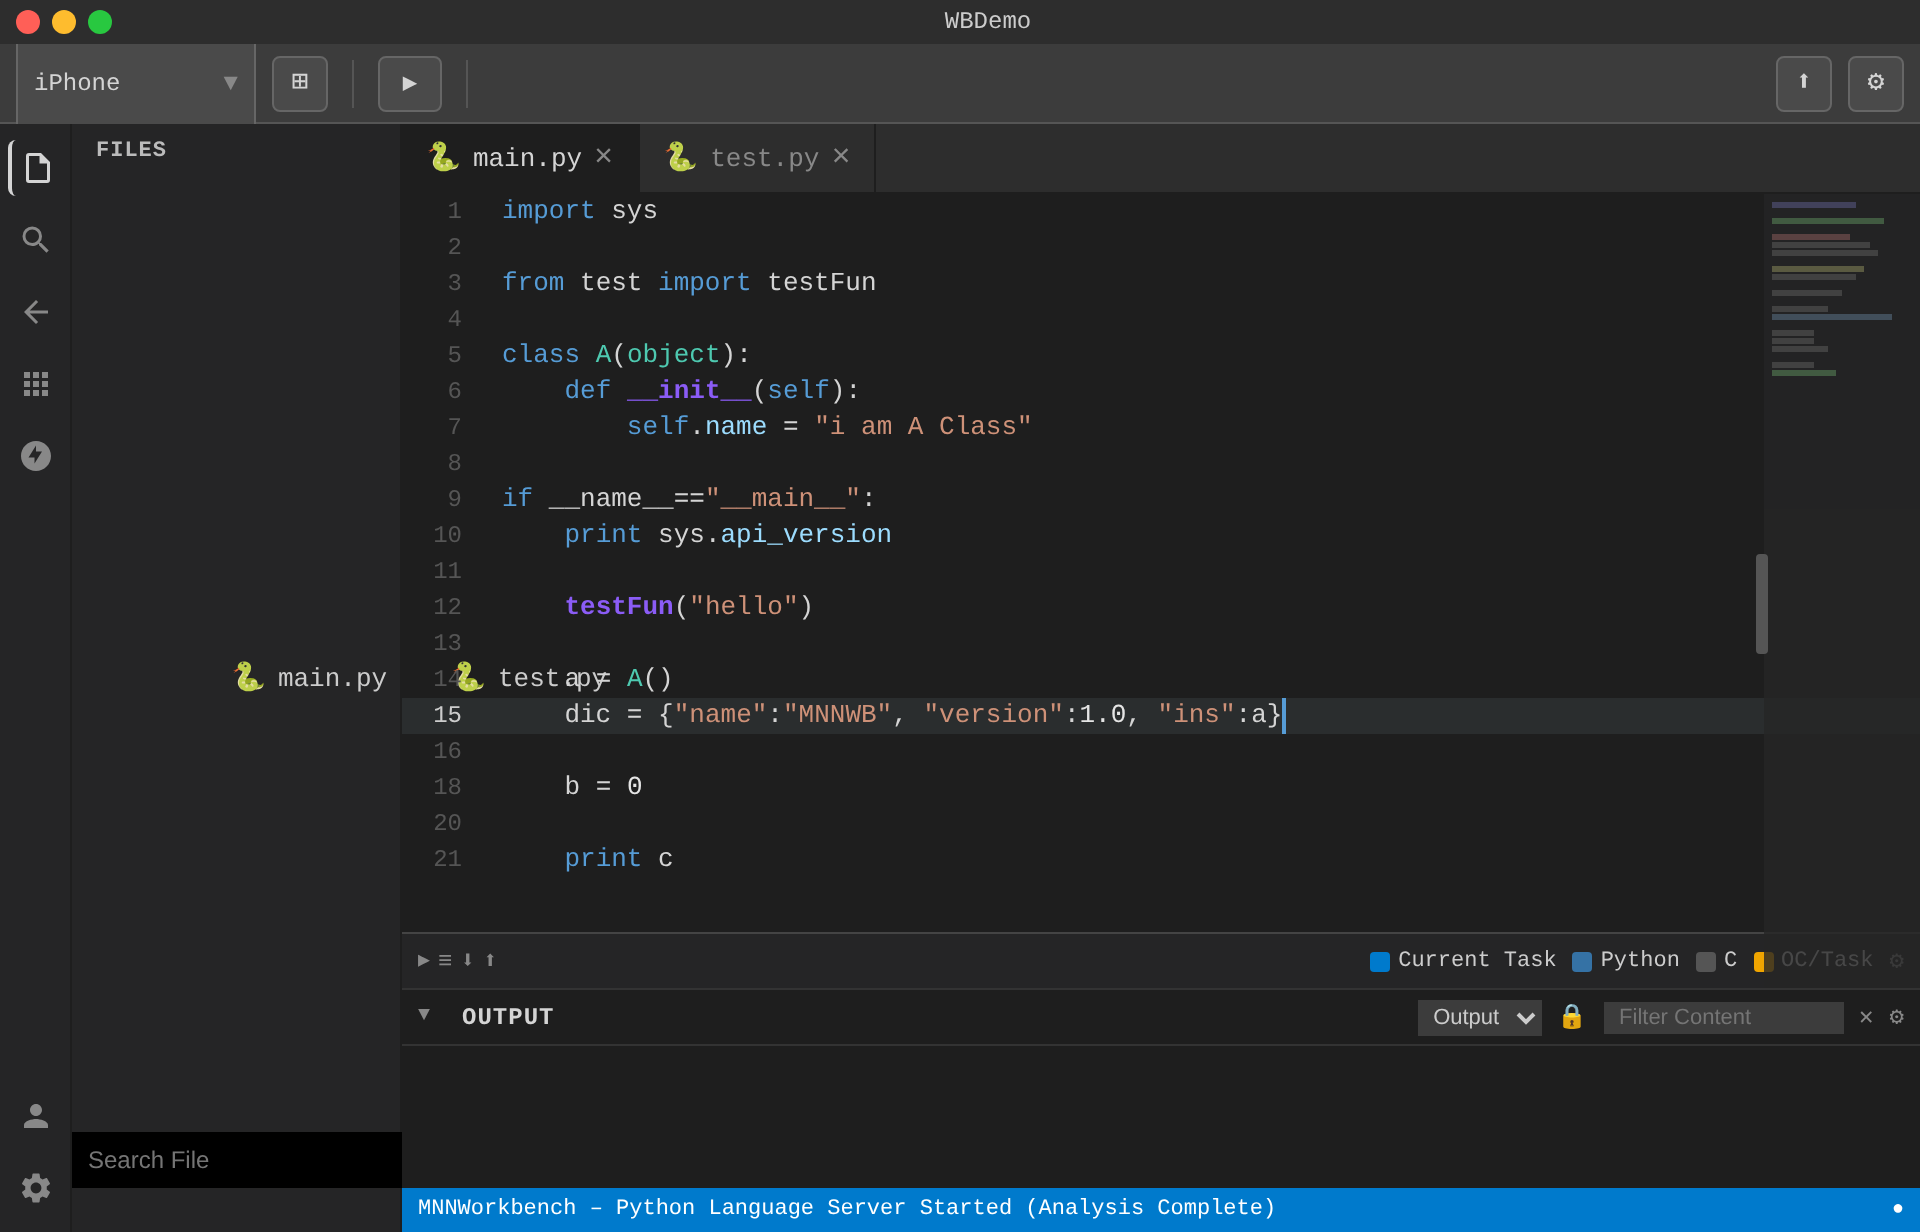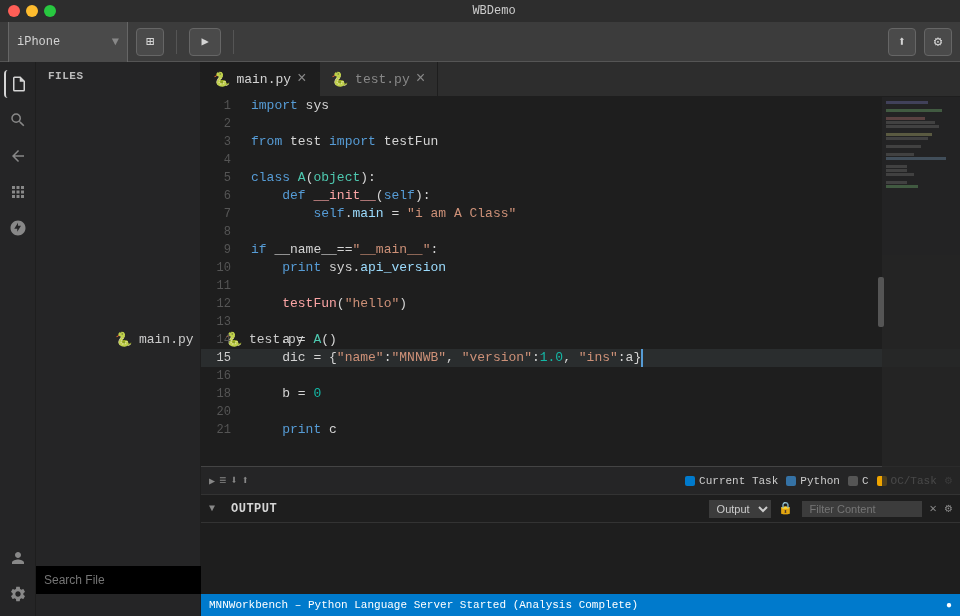--- a/index.html
+++ b/index.html
@@ -212,24 +212,24 @@
     }
     .line-content {
       padding-left: 10px;
       font-size: 13px;
       white-space: pre;
       color: #d4d4d4;
     }
 
     
     .kw { color: #569cd6; }
-    .fn { color: #fca5a5; }
+    .fn { color: #8b5cf6; font-weight: bold; }
     .cls { color: #4ec9b0; }
     .str { color: #ce9178; }
-    .num { color: #14b8a6; }
+    .num { color: #e5e5e5; }
     .op { color: #d4d4d4; }
     .bi { color: #4ec9b0; }
     .self-kw { color: #569cd6; }
     .attr { color: #9cdcfe; }
     .punc { color: #d4d4d4; }
 
     
     .panel {
       background: #1e1e1e;
       border-top: 1px solid #333;
@@ -428,21 +428,21 @@
           <span class="line-content"><span class="kw">class</span> <span class="cls">A</span><span class="punc">(</span><span class="bi">object</span><span class="punc">):</span></span>
         </div>
 
         <div class="code-line">
           <span class="line-number">6</span>
           <span class="line-content">    <span class="kw">def</span> <span class="fn">__init__</span><span class="punc">(</span><span class="self-kw">self</span><span class="punc">):</span></span>
         </div>
 
         <div class="code-line">
           <span class="line-number">7</span>
-          <span class="line-content">        <span class="self-kw">self</span>.<span class="attr">main</span> <span class="op">=</span> <span class="str">"i am A Class"</span></span>
+          <span class="line-content">        <span class="self-kw">self</span>.<span class="attr">name</span> <span class="op">=</span> <span class="str">"i am A Class"</span></span>
         </div>
 
         <div class="code-line">
           <span class="line-number">8</span>
           <span class="line-content"></span>
         </div>
 
         <div class="code-line">
           <span class="line-number">9</span>
           <span class="line-content"><span class="kw">if</span> __name__<span class="op">==</span><span class="str">"__main__"</span><span class="punc">:</span></span>

